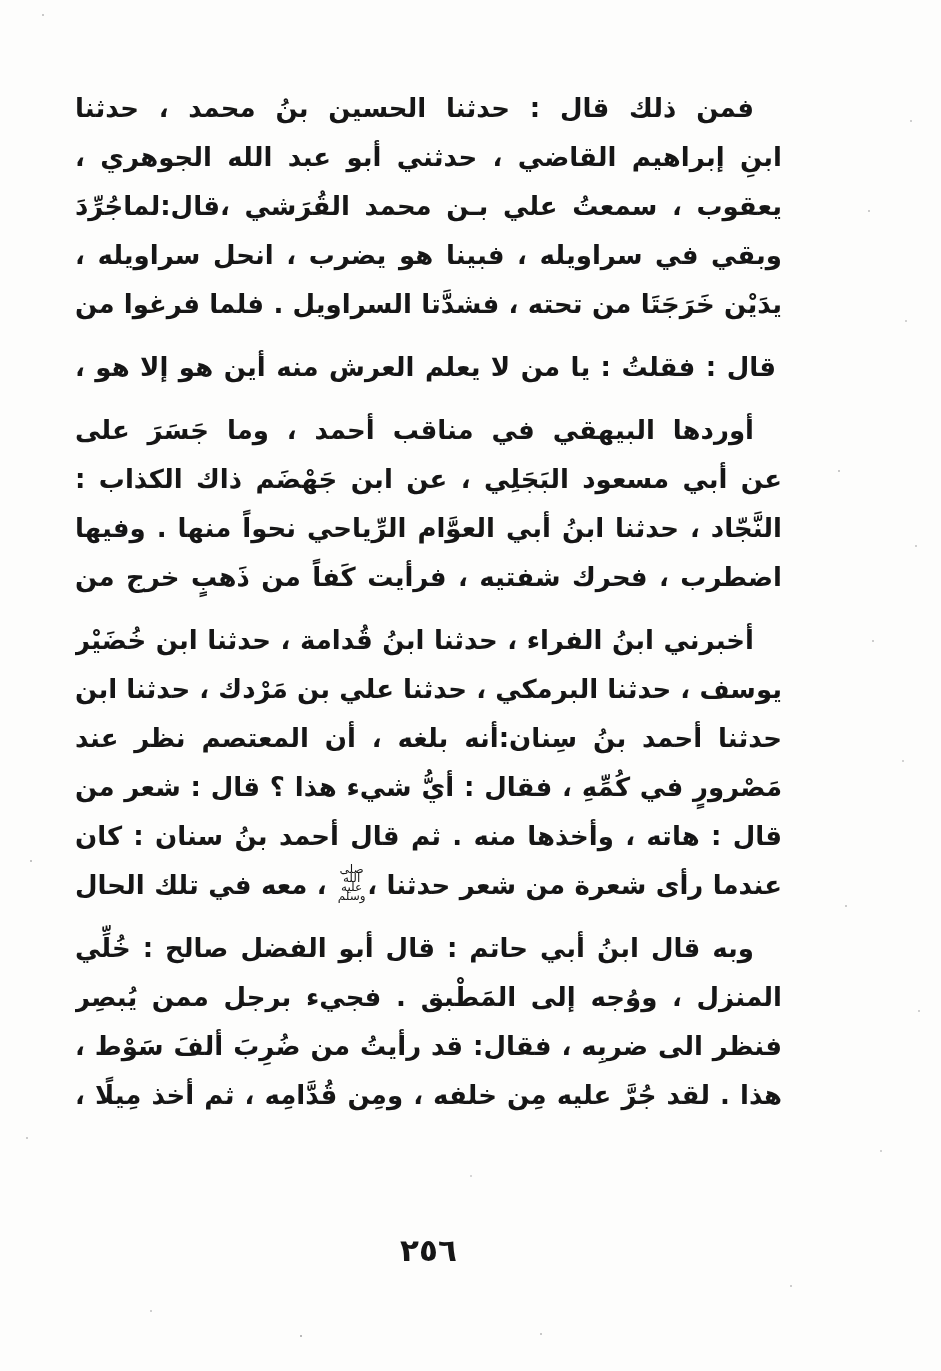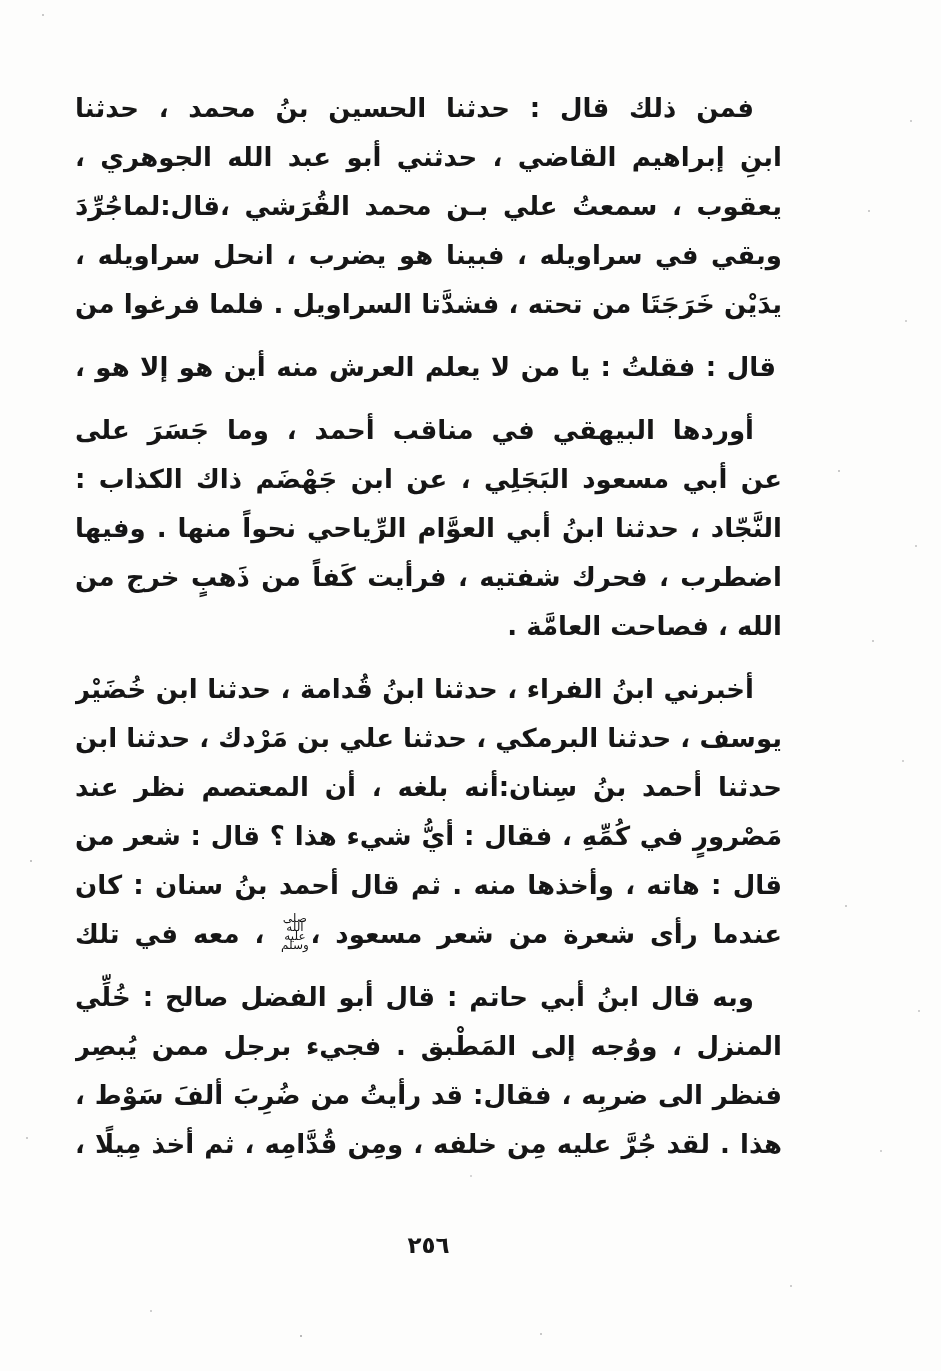--- a/index.html
+++ b/index.html
@@ -64,21 +64,21 @@
     vertical-align: -6px;
     white-space: normal;
     text-indent: 0;
   }
   .page-number {
     position: absolute;
     top: 1232px;
     left: 75px;
     width: 707px;
     text-align: center;
-    font-size: 23px;
+    font-size: 31px;
     font-weight: 700;
     color: #161616;
     letter-spacing: 4px;
   }
 </style>
 </head>
 <body>
 
 <div class="page">
   <div class="specks"></div>
@@ -95,30 +95,29 @@
 
     <p class="para">
       <span class="line indent-sm">قال : فقلتُ : يا من لا يعلم العرش منه أين هو إلا هو ، إن كنتُ على</span>
     </p>
 
     <p class="para">
       <span class="line indent">أوردها البيهقي في مناقب أحمد ، وما جَسَرَ على تَوْهِيتها ، بل روى</span>
       <span class="line">عن أبي مسعود البَجَلِي ، عن ابن جَهْضَم ذاك الكذاب : حدثنا أبو بكر</span>
       <span class="line">النَّجّاد ، حدثنا ابنُ أبي العوَّام الرِّياحي نحواً منها . وفيها أَنَّ مئزره</span>
       <span class="line">اضطرب ، فحرك شفتيه ، فرأيت كَفاً من ذَهبٍ خرج من تحتِ مئزره بقدرة</span>
-      <span class="line last">الله ، فصاحت العامَّة .</span>
     </p>
 
     <p class="para">
       <span class="line indent">أخبرني ابنُ الفراء ، حدثنا ابنُ قُدامة ، حدثنا ابن خُضَيْر ، حدثنا ابنُ</span>
       <span class="line">يوسف ، حدثنا البرمكي ، حدثنا علي بن مَرْدك ، حدثنا ابن أبي حاتم ،</span>
       <span class="line">حدثنا أحمد بنُ سِنان:أنه بلغه ، أن المعتصم نظر عند ضربِه إياه إلى شيء</span>
       <span class="line"><span>مَصْرورٍ في كُمِّهِ ، فقال : أيُّ شيء هذا ؟ قال : شعر من شعر النبي ، </span></span>
       <span class="line">قال : هاته ، وأخذها منه . ثم قال أحمد بنُ سنان : كان ينبغي أن يرحمه</span>
-      <span class="line last"><span>عندما رأى شعرة من شعر مسعود ،</span><span class="honorific">صلى الله عليه وسلم</span><span> ، معه في تلك الحال .</span></span>
+      <span class="line last"><span>عندما رأى شعرة من شعر حدثنا ،</span><span class="honorific">صلى الله عليه وسلم</span><span> ، معه في تلك الحال .</span></span>
     </p>
 
     <p class="para">
       <span class="line indent">وبه قال ابنُ أبي حاتم : قال أبو الفضل صالح : خُلِّي عنه ، فصار إلى</span>
       <span class="line">المنزل ، ووُجه إلى المَطْبق . فجيء برجل ممن يُبصِر الضرب والعلاج ،</span>
       <span class="line">فنظر الى ضربِه ، فقال: قد رأيتُ من ضُرِبَ ألفَ سَوْط ، ما رأيتُ ضرباً مثلَ</span>
       <span class="line last">هذا . لقد جُرَّ عليه مِن خلفه ، ومِن قُدَّامِه ، ثم أخذ مِيلًا ، فأدخله في بعض</span>
     </p>
 
   </main>

